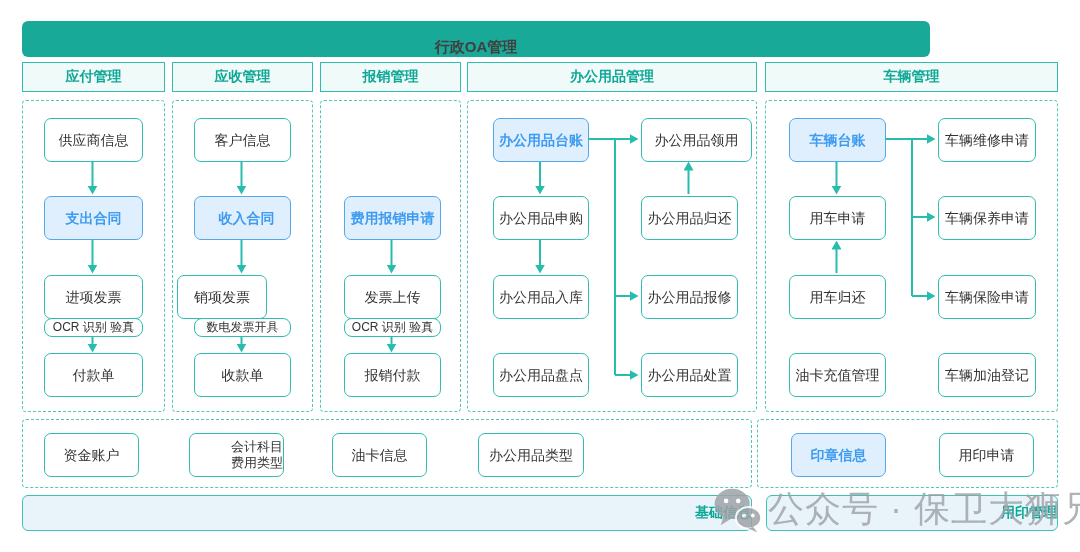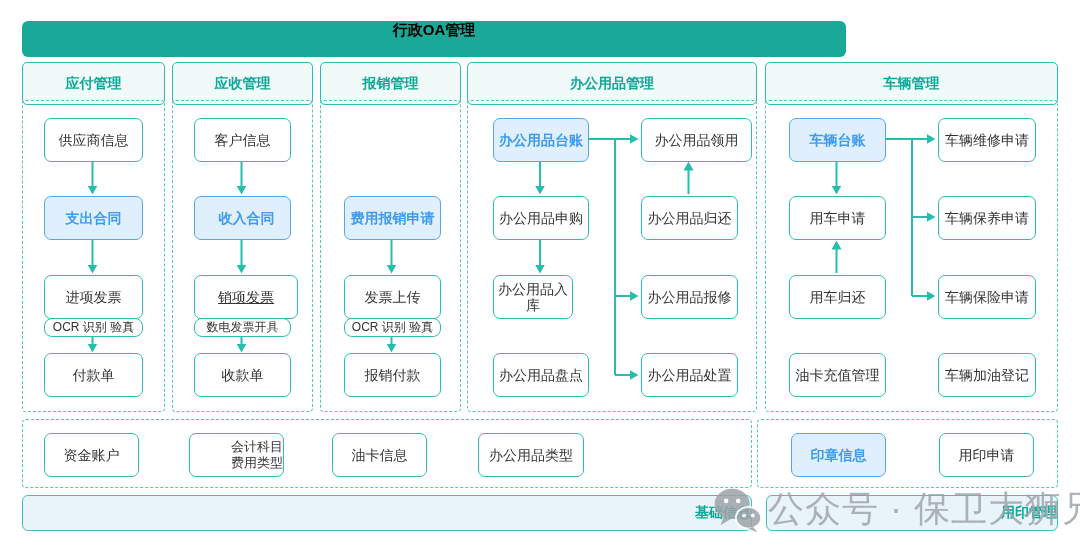--- a/index.html
+++ b/index.html
@@ -3,26 +3,26 @@
 <meta charset="utf-8">
 <style>
   html,body{margin:0;padding:0;background:#ffffff;}
   body{
     position:relative;width:1080px;height:552px;overflow:hidden;
     font-family:"Liberation Sans","DejaVu Sans",sans-serif;
   }
   .abs{position:absolute;box-sizing:border-box;}
   
   .banner-top{
-    left:22px;top:21px;width:824px;height:36px;background:#19A998;border-radius:6px;
-    color:#000000;font-size:15px;font-weight:bold;display:flex;align-items:flex-start;justify-content:center;
+    left:22px;top:21px;width:908px;height:36px;background:#19A998;border-radius:6px;
+    color:#404040;font-size:15px;font-weight:bold;display:flex;align-items:flex-end;justify-content:center;
   }
   
   .col-header{
-    top:62px;height:43px;background:#F0FAF8;border:1px solid #2FBDAD;border-radius:5px;
+    top:62px;height:30px;background:#F0FAF8;border:1px solid #2FBDAD;border-radius:0;
     color:#0FA898;font-size:14px;font-weight:bold;display:flex;align-items:center;justify-content:center;
   }
   
   .col-box{
     top:100px;height:312px;border:1px dashed #52C7B9;border-radius:4px;background:transparent;
   }
   .dash-box{border:1px dashed #52C7B9;border-radius:4px;}
   
   .node{
     height:44px;background:#ffffff;border:1.5px solid #2FBDAD;border-radius:7px;
@@ -90,21 +90,21 @@
     </div>
 </div>
 
 <div class="abs col-box" style="left:172px;width:141px;">
   <div class="abs node" style="left:21px;top:17px;width:97px;">
       <span>客户信息</span>
     </div>
   <div class="abs node hl" style="left:21px;top:95px;width:97px;padding-left:8px;">
       <span>收入合同</span>
     </div>
-  <div class="abs node" style="left:21px;top:174px;width:104px;text-decoration:underline;">
+  <div class="abs node" style="left:4px;top:174px;width:90px;">
       <span>销项发票</span>
     </div>
   <div class="abs substrip" style="left:21px;top:217px;width:97px;">
       <span>数电发票开具</span>
     </div>
   <div class="abs node" style="left:21px;top:252px;width:97px;">
       <span>收款单</span>
     </div>
 </div>
 
@@ -123,21 +123,21 @@
     </div>
 </div>
 
 <div class="abs col-box" style="left:467px;width:290px;">
   <div class="abs node hl" style="left:25px;top:17px;width:96px;">
       <span>办公用品台账</span>
     </div>
   <div class="abs node" style="left:25px;top:95px;width:96px;">
       <span>办公用品申购</span>
     </div>
-  <div class="abs node" style="left:25px;top:174px;width:80px;">
+  <div class="abs node" style="left:25px;top:174px;width:96px;">
       <span>办公用品入库</span>
     </div>
   <div class="abs node" style="left:25px;top:252px;width:96px;">
       <span>办公用品盘点</span>
     </div>
   <div class="abs node" style="left:173px;top:17px;width:111px;">
       <span>办公用品领用</span>
     </div>
   <div class="abs node" style="left:173px;top:95px;width:97px;">
       <span>办公用品归还</span>

